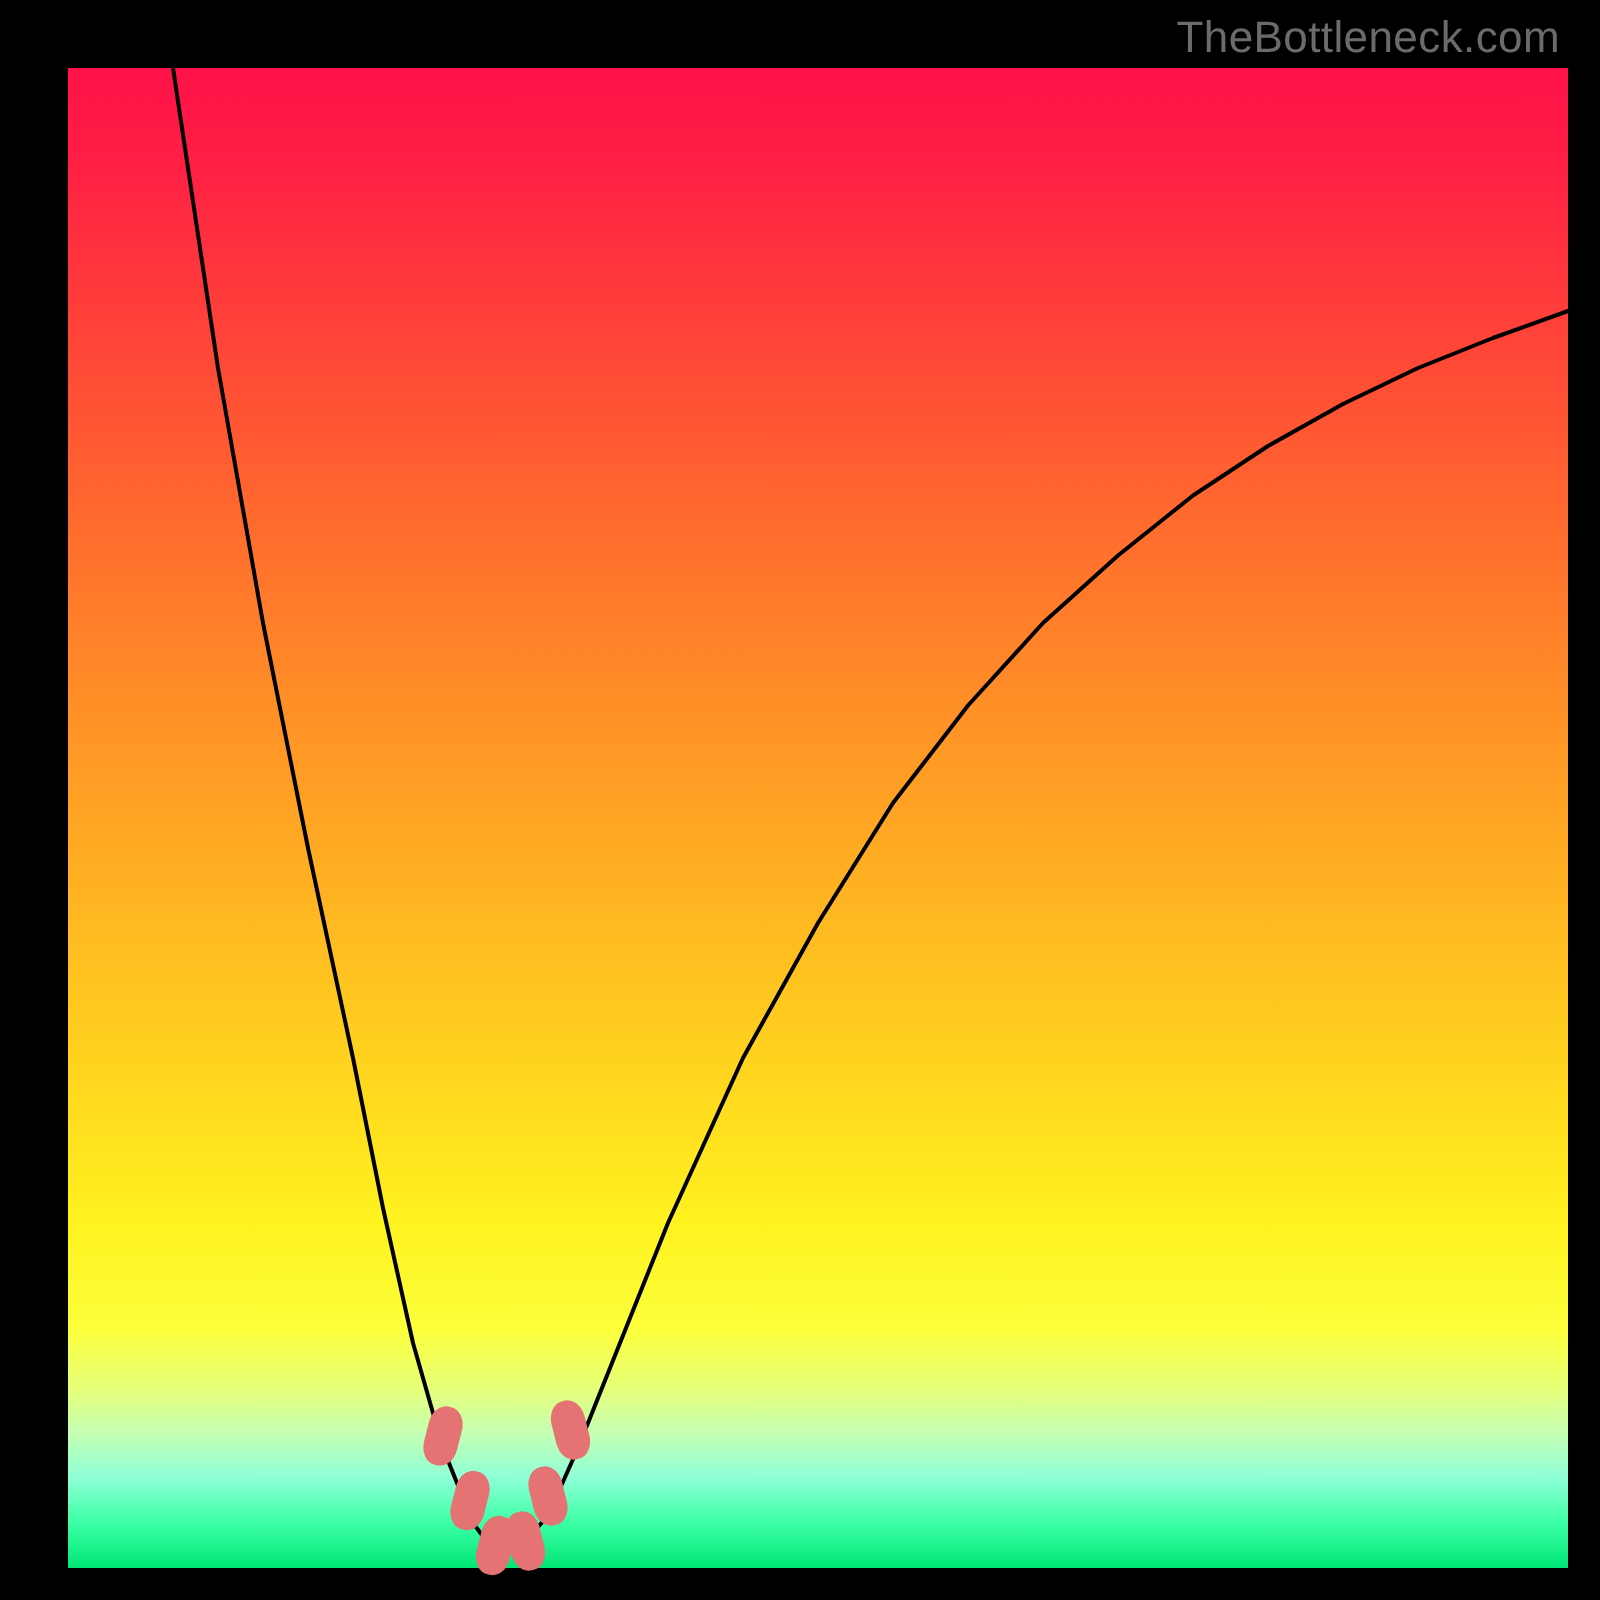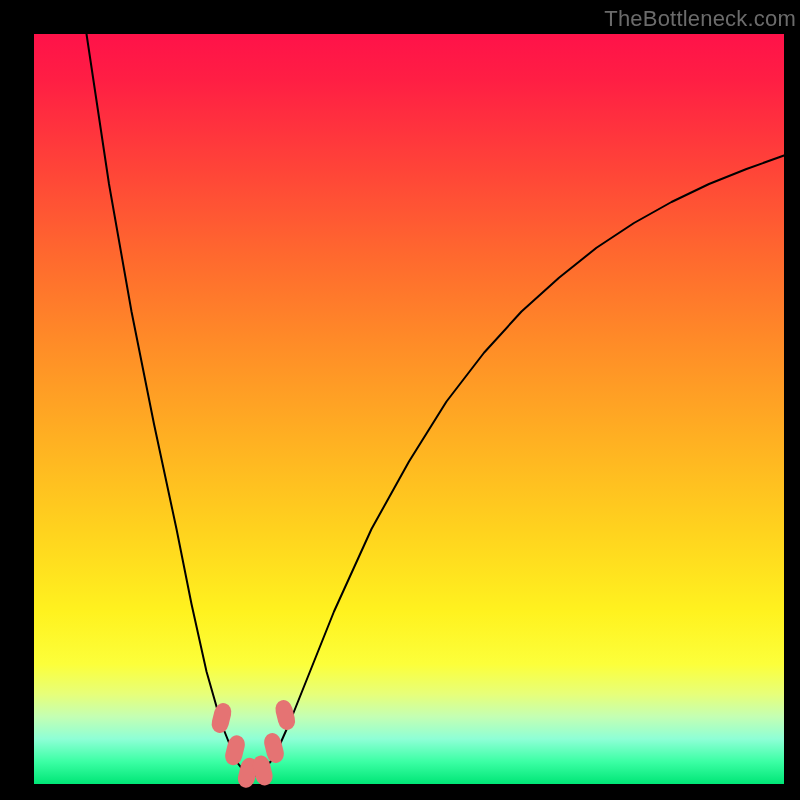--- a/index.html
+++ b/index.html
@@ -15,21 +15,21 @@
     position: absolute;
     left: 0;
     top: 0;
     width: 800px;
     height: 800px;
     background: #000;
   }
   .watermark {
     position: absolute;
     top: 6px;
-    right: 4px;
+    right: 20px;
     color: #6b6b6b;
     font-size: 22px;
     font-weight: 400;
     letter-spacing: 0.2px;
   }
   .plot {
     position: absolute;
     left: 34px;
     top: 34px;
     width: 750px;

